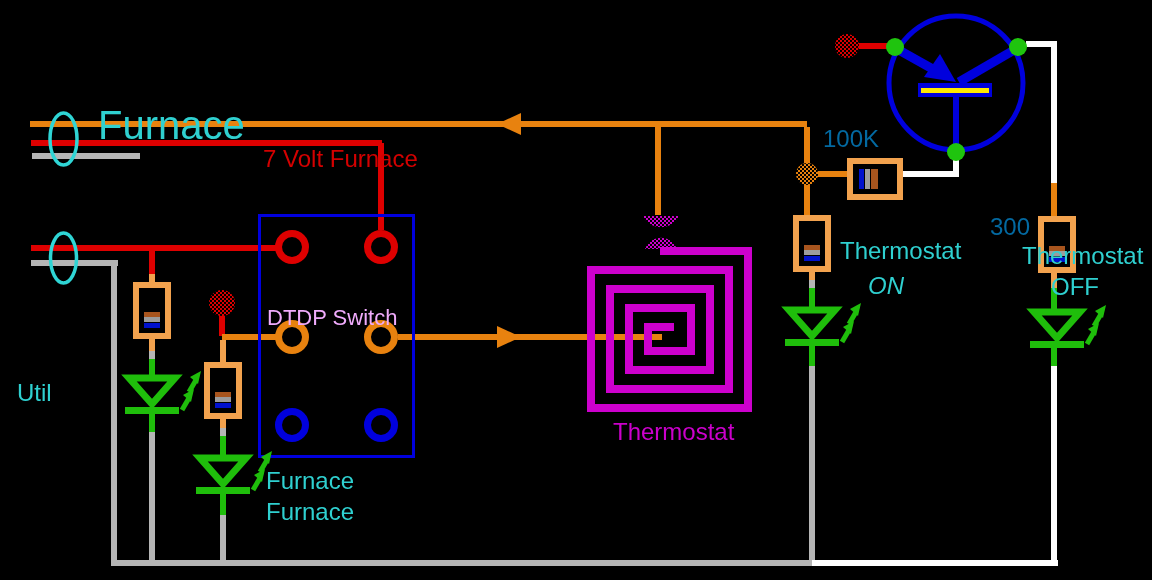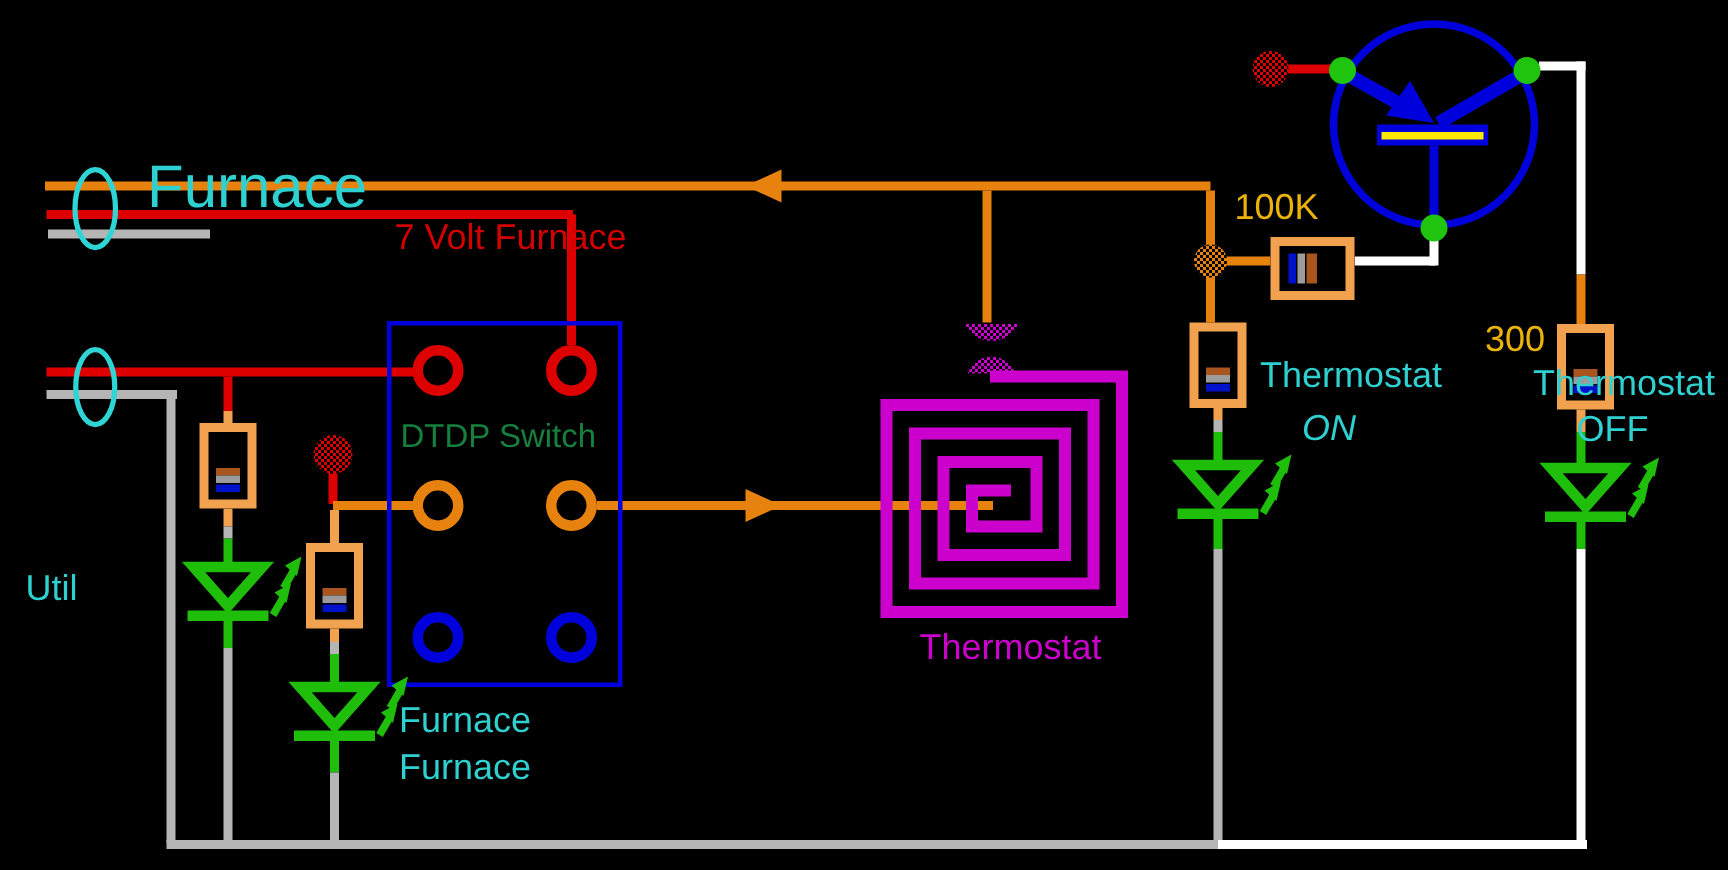--- a/index.html
+++ b/index.html
@@ -26,23 +26,23 @@
        border:3px solid #0000DD;box-sizing:border-box;z-index:1;}
   .term{position:absolute;width:34px;height:34px;border-radius:50%;border:7px solid;
        box-sizing:border-box;background:transparent;z-index:2;}
   .t-red{border-color:#DE0000;}
   .t-or{border-color:#E8820F;}
   .t-blue{border-color:#0000DD;}
   .overlay{position:absolute;left:0;top:0;z-index:3;pointer-events:none;}
   .lbl{position:absolute;line-height:1.05;white-space:pre;z-index:4;}
   .c-cyan{color:#2FD0D0;}
   .c-red{color:#D40000;}
-  .c-blue{color:#15803d;}
+  .c-blue{color:#f0abfc;margin-top:27px;}
   .c-mag{color:#CC00CC;}
-  .c-or{color:#eab308;}
+  .c-or{color:#0369a1;}
   .fs40{font-size:40px;}
   .fs24{font-size:24px;}
   .fs22{font-size:22px;}
 </style>
 </head>
 <body>
 
 <div class="scene">
 
   <div class="h or" style="left:30px;top:121px;width:777px;"></div>

